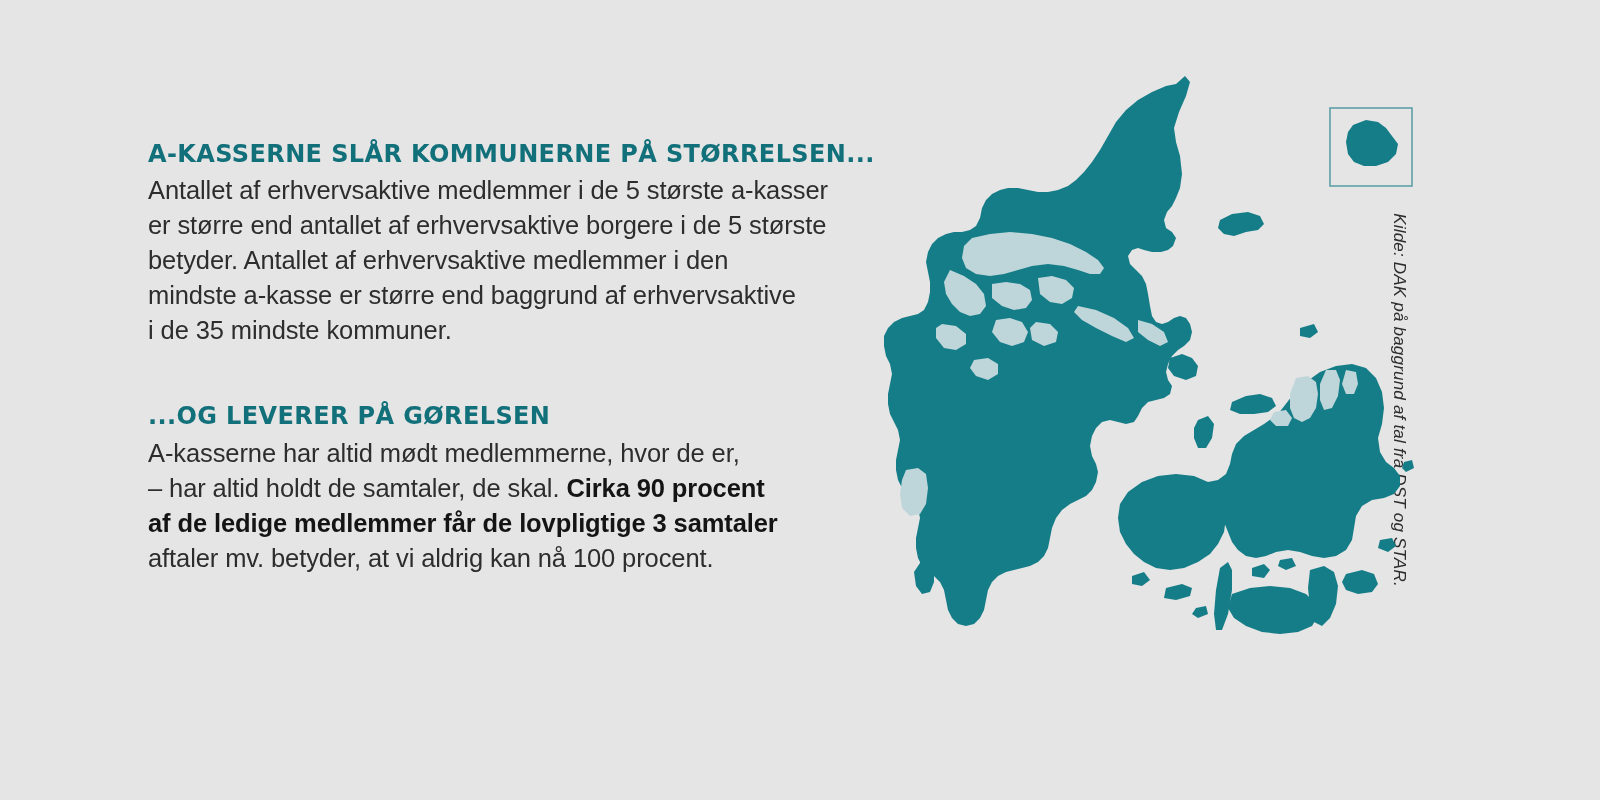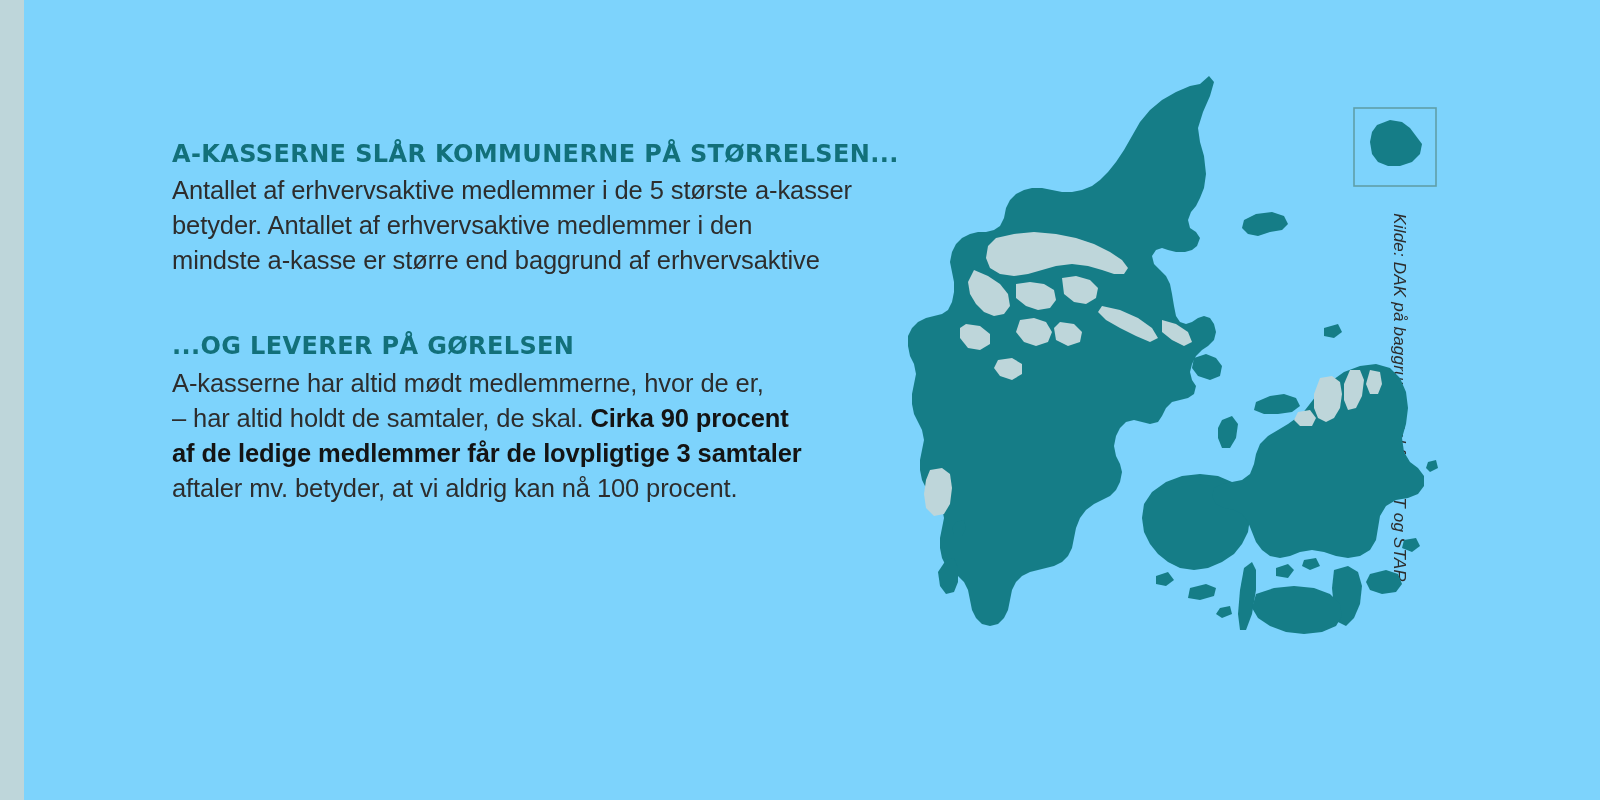--- a/index.html
+++ b/index.html
@@ -10,22 +10,21 @@
     width: 1600px;
     height: 800px;
     background: #bed6da;
     font-family: "Liberation Sans", sans-serif;
     overflow: hidden;
     position: relative;
   }
   #infographic {
     position: absolute;
     inset: 0;
-    background: #7dd3fc;
-    margin-left: 24px;
+    background: #e5e5e5;
   }
 
   
   .text-column {
     position: absolute;
     left: 148px;
     top: 138px;
     width: 760px;
   }
 
@@ -94,22 +93,24 @@
 <body>
 
 <div id="infographic">
 
   <div class="text-column">
 
     <div class="section">
       <h2 class="section-heading">A-KASSERNE SLÅR KOMMUNERNE PÅ STØRRELSEN...</h2>
       <div class="section-body">
         <p>Antallet af erhvervsaktive medlemmer i de 5 største a-kasser</p>
+        <p>er større end antallet af erhvervsaktive borgere i de 5 største</p>
         <p>betyder. Antallet af erhvervsaktive medlemmer i den</p>
         <p>mindste a-kasse er større end baggrund af erhvervsaktive</p>
+        <p>i de 35 mindste kommuner.</p>
       </div>
     </div>
 
     <div class="section">
       <h2 class="section-heading">...OG LEVERER PÅ GØRELSEN</h2>
       <div class="section-body">
           <p><span>A-kasserne har altid mødt medlemmerne, hvor de er,</span></p>
           <p><span>– har altid holdt de samtaler, de skal. </span><span class="bold">Cirka 90 procent</span></p>
           <p><span class="bold">af de ledige medlemmer får de lovpligtige 3 samtaler</span></p>
           <p><span>aftaler mv. betyder, at vi aldrig kan nå 100 procent.</span></p>

